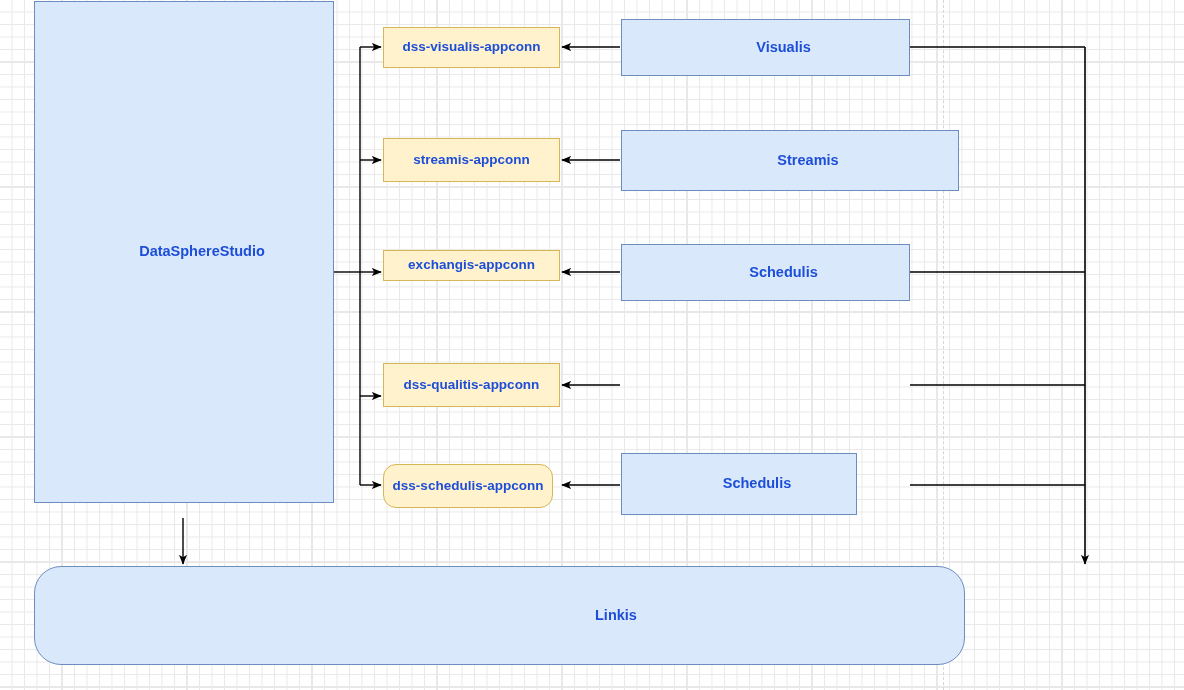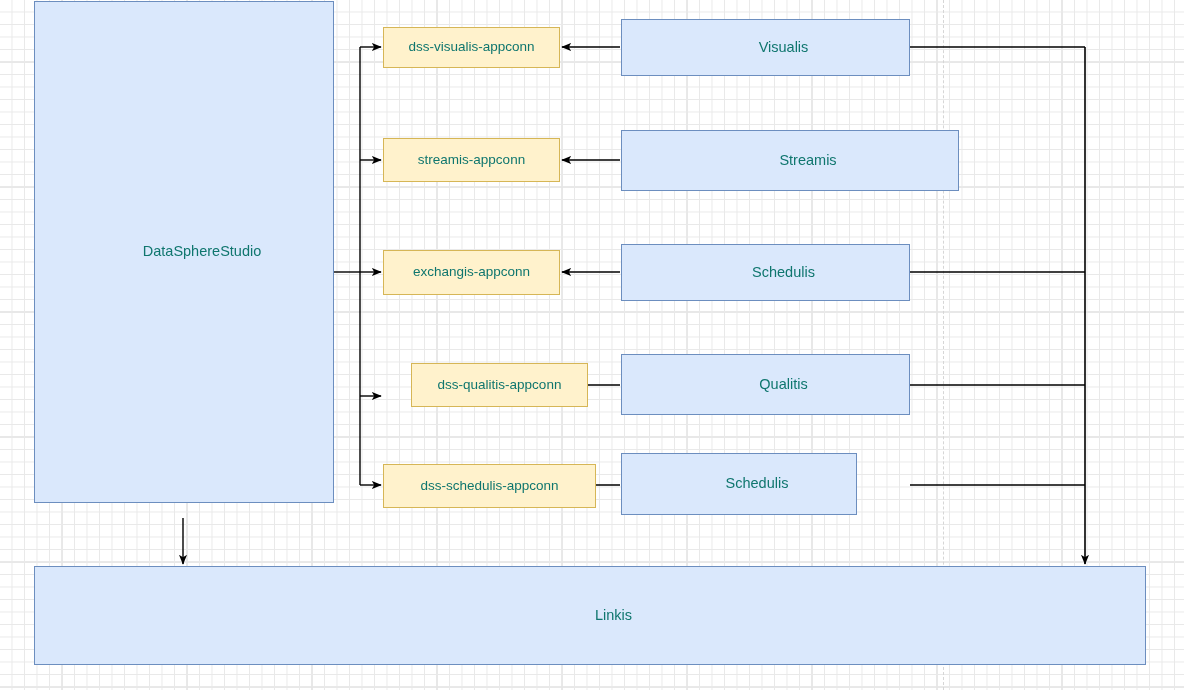--- a/index.html
+++ b/index.html
@@ -37,22 +37,23 @@
     height: 690px;
     pointer-events: none;
   }
   .node {
     position: absolute;
     box-sizing: border-box;
     display: flex;
     align-items: center;
     justify-content: center;
     text-align: left;
-    color: #0f766e;
+    color: #1d4ed8;
     line-height: 1.2;
+    font-weight: bold;
   }
   .node-blue {
     background: #dae8fc;
     border: 1px solid #6c8ebf;
     font-size: 14.5px;
     padding-left: 36px;
   }
   .node-yellow {
     background: #fff2cc;
     border: 1px solid #d6b656;
@@ -145,43 +146,40 @@
   <div class="node node-blue" style="left:34px; top:1px; width:300px; height:502px;">
     <span class="node-label">DataSphereStudio</span>
   </div>
 
   <div class="node node-yellow" style="left:383px; top:27px; width:177px; height:41px;">
     <span class="node-label">dss-visualis-appconn</span>
   </div>
   <div class="node node-yellow" style="left:383px; top:138px; width:177px; height:44px;">
     <span class="node-label">streamis-appconn</span>
   </div>
-  <div class="node node-yellow" style="left:383px; top:250px; width:177px; height:45px;">
+  <div class="node node-yellow" style="left:383px; top:250px; width:177px; height:31px;">
     <span class="node-label">exchangis-appconn</span>
   </div>
-  <div class="node node-yellow" style="left:383px; top:363px; width:177px; height:44px;margin-left:28px;">
+  <div class="node node-yellow" style="left:383px; top:363px; width:177px; height:44px;">
     <span class="node-label">dss-qualitis-appconn</span>
   </div>
-  <div class="node node-yellow" style="left:383px; top:464px; width:213px; height:44px;">
+  <div class="node node-yellow" style="left:383px; top:464px; width:170px; height:44px;border-radius:13px;">
     <span class="node-label">dss-schedulis-appconn</span>
   </div>
 
   <div class="node node-blue" style="left:621px; top:19px; width:289px; height:57px;">
     <span class="node-label">Visualis</span>
   </div>
   <div class="node node-blue" style="left:621px; top:130px; width:338px; height:61px;">
     <span class="node-label">Streamis</span>
   </div>
   <div class="node node-blue" style="left:621px; top:244px; width:289px; height:57px;">
     <span class="node-label">Schedulis</span>
   </div>
-  <div class="node node-blue" style="left:621px; top:354px; width:289px; height:61px;">
-    <span class="node-label">Qualitis</span>
-  </div>
   <div class="node node-blue" style="left:621px; top:453px; width:236px; height:62px;">
     <span class="node-label">Schedulis</span>
   </div>
 
-  <div class="node node-blue" style="left:34px; top:566px; width:1112px; height:99px;">
+  <div class="node node-blue" style="left:34px; top:566px; width:931px; height:99px;border-radius:27px;">
     <span class="node-label" style="position:absolute; left:556px; top:40px;">Linkis</span>
   </div>
 
 </div>
 
 </body></html>

